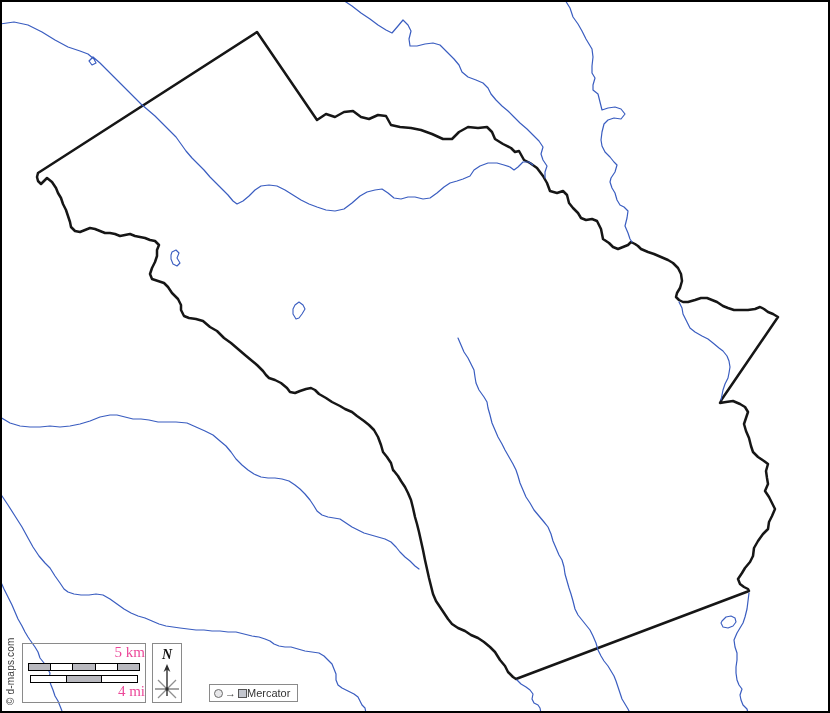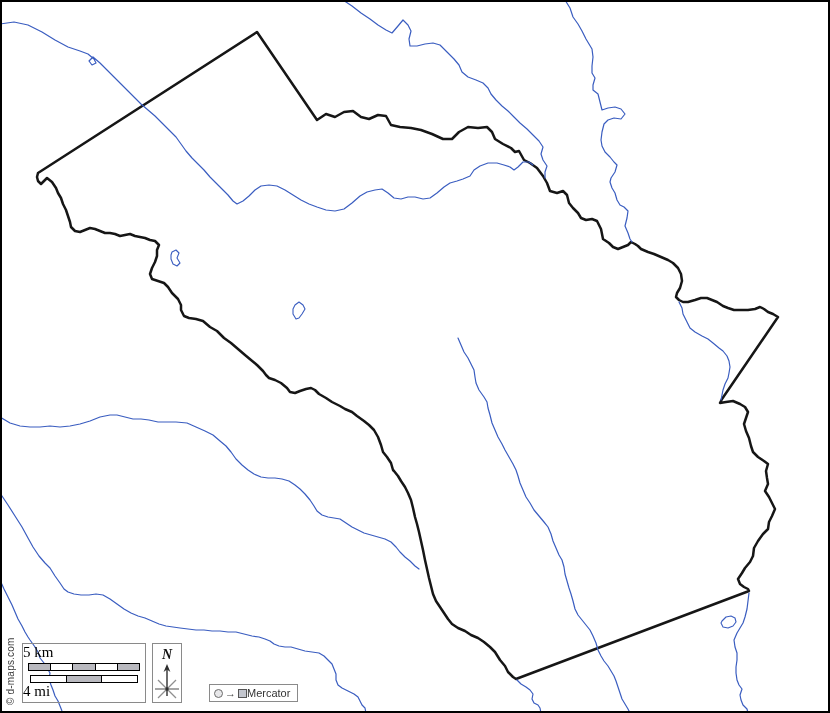--- a/index.html
+++ b/index.html
@@ -6,22 +6,22 @@
   #stage{position:relative;width:830px;height:713px;background:#ffffff;overflow:hidden;
          font-family:"Liberation Sans",sans-serif;}
   #map-svg{position:absolute;left:0;top:0;width:830px;height:713px;}
   .frame{position:absolute;inset:0;border:2px solid #000;pointer-events:none;}
   .boundary{fill:none;stroke:#161616;stroke-width:2.5;stroke-linejoin:round;stroke-linecap:round;}
   .river{fill:none;stroke:#3a5dc0;stroke-width:1.2;stroke-linejoin:round;stroke-linecap:round;}
   .lake{fill:none;stroke:#3a5dc0;stroke-width:1.1;stroke-linejoin:round;}
   
   .legend-box{position:absolute;background:transparent;border:1px solid #8a8a8a;box-sizing:border-box;}
   #scale-box{left:22px;top:643px;width:124px;height:60px;}
-  .scale-label{font-family:"Liberation Serif",serif;font-size:15px;color:#000000;
-               text-align:left;line-height:17px;}
+  .scale-label{font-family:"Liberation Serif",serif;font-size:15px;color:#ec4899;
+               text-align:right;line-height:17px;}
   .bar{box-sizing:border-box;border:1px solid #000;height:8px;display:flex;margin:0 auto;background:#fff;}
   #km-bar{width:112px;margin-top:2px;}
   #mi-bar{width:108px;margin-top:4px;}
   .seg{flex:1 1 0;border-right:1px solid #000;}
   .seg:last-child{border-right:none;}
   .seg.g{background:#b9b9bf;}
   .seg.w{background:#ffffff;}
   #north-box{left:152px;top:643px;width:30px;height:60px;text-align:center;}
   #north-label{font-family:"Liberation Serif",serif;font-style:italic;font-weight:bold;
                font-size:14px;color:#111;line-height:16px;margin-top:3px;}

